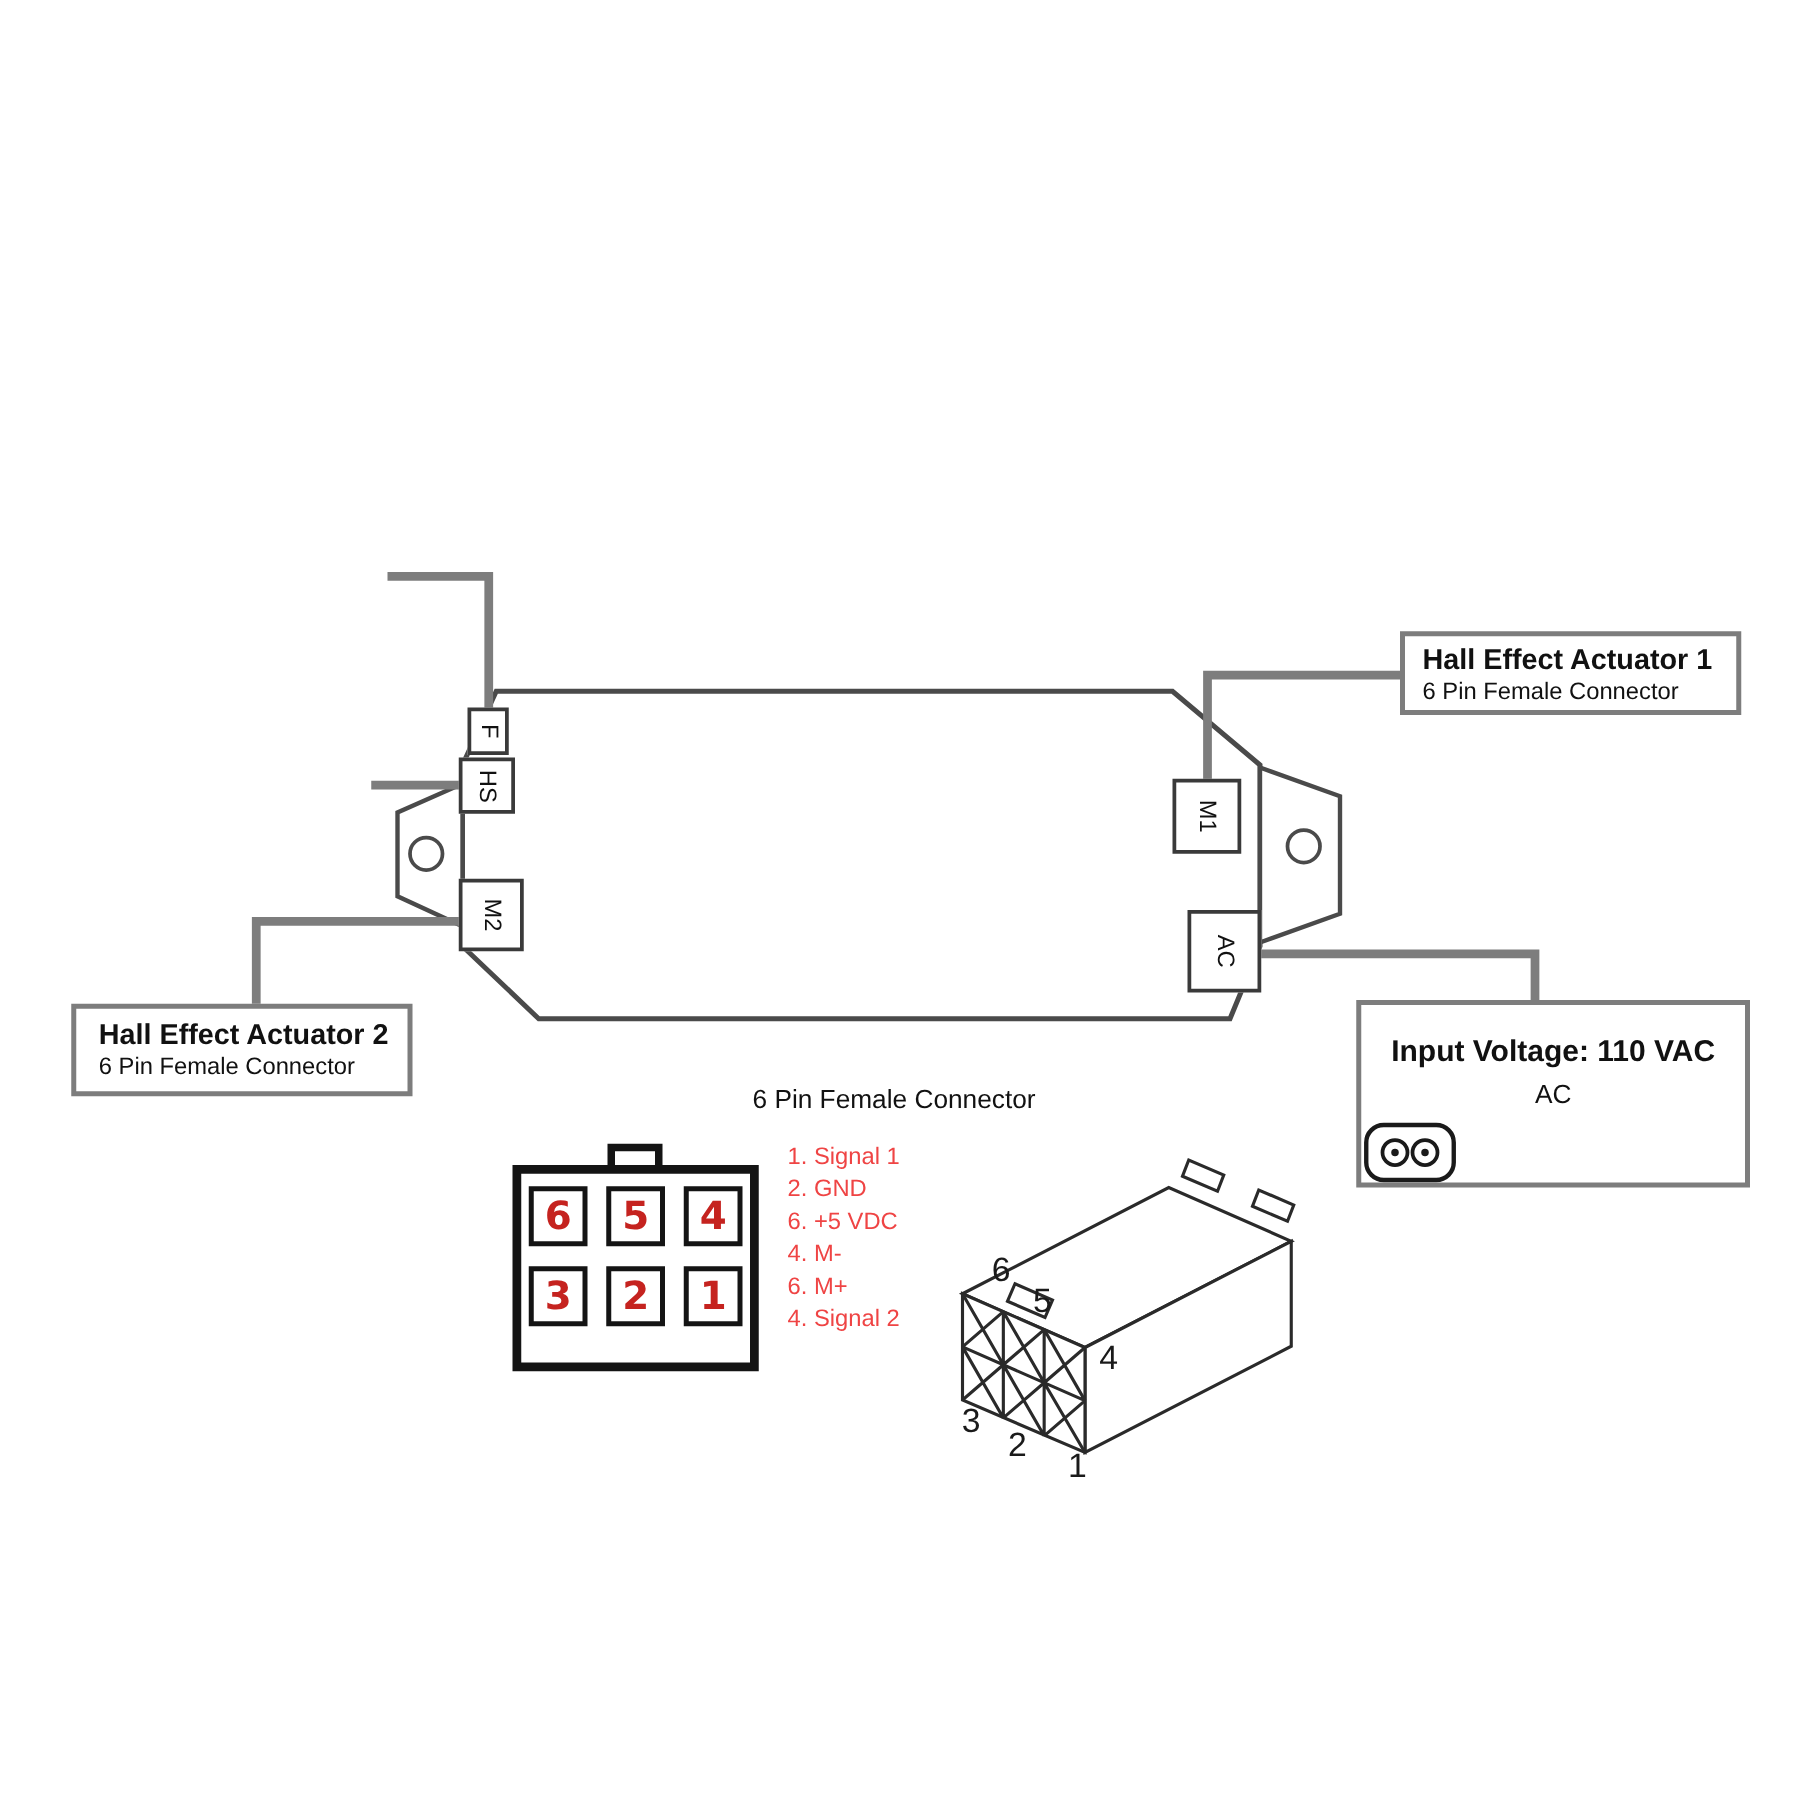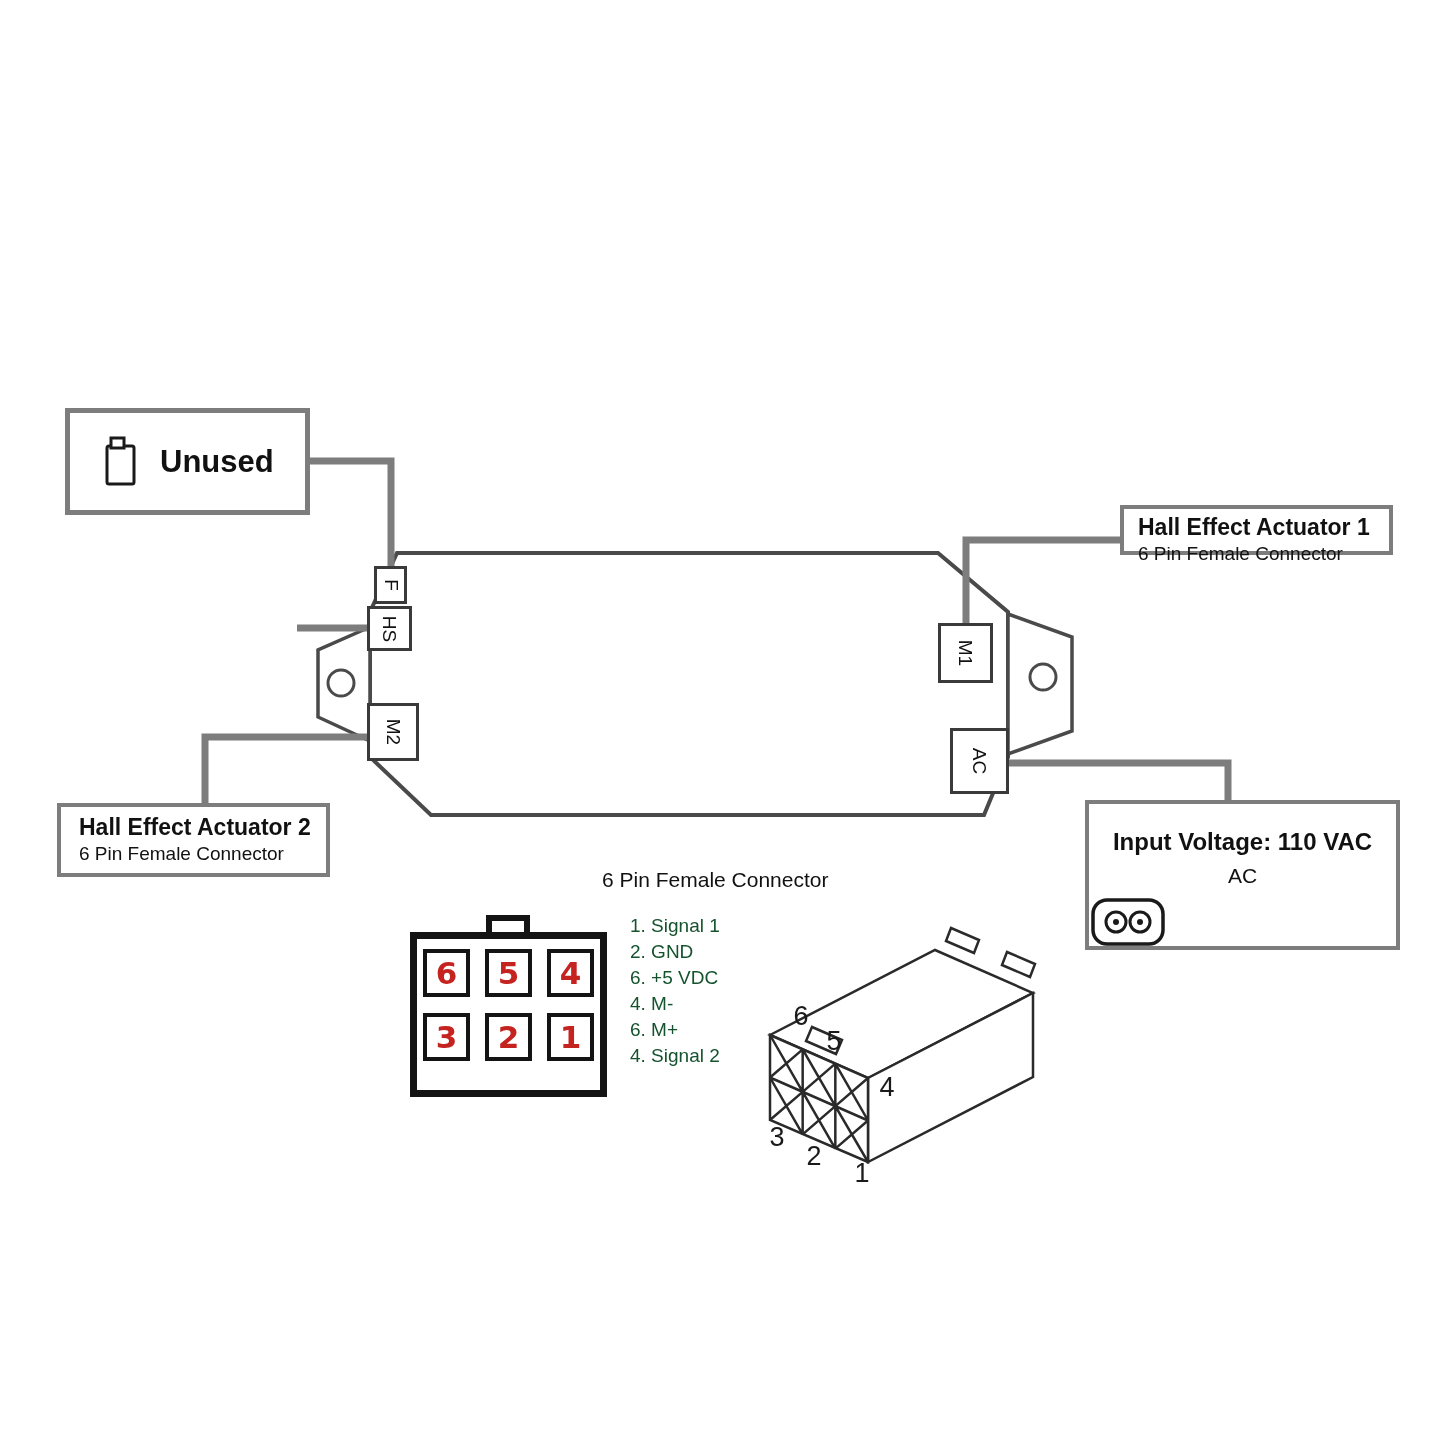--- a/index.html
+++ b/index.html
@@ -19,39 +19,39 @@
   .port span{display:block;transform:rotate(90deg);font-size:19px;color:#111;white-space:nowrap;}
   
   #box-unused{left:65px;top:408px;width:245px;height:107px;display:flex;align-items:center;gap:20px;padding-left:30px;}
   #box-unused .txt{font-size:31px;font-weight:bold;color:#111;}
   
   #box-flt{left:85px;top:553px;width:213px;height:137px;padding:10px 0 0 14px;}
   #box-flt .ttl{font-size:24px;font-weight:bold;}
   #box-flt .row{display:flex;align-items:center;gap:16px;margin-top:12px;padding-left:8px;}
   #box-flt .sub{font-size:22px;line-height:27px;}
   
-  #box-hall1{left:1120px;top:505px;width:273px;height:50px;padding:5px 0 0 14px;}
+  #box-hall1{left:1120px;top:505px;width:273px;height:67px;padding:5px 0 0 14px;}
   #box-hall2{left:57px;top:803px;width:273px;height:74px;padding:7px 0 0 18px;}
   .hall-ttl{font-size:23px;font-weight:bold;}
   .hall-sub{font-size:19px;margin-top:2px;}
   
   #box-input{left:1085px;top:800px;width:315px;height:150px;text-align:center;padding-top:12px;}
   #box-input .ttl{font-size:24px;font-weight:bold;margin-top:12px;}
   #box-input .ac{font-size:21px;margin-top:8px;}
   #box-input .icon{margin-top:6px;}
   
   #conn-heading{left:602px;top:868px;font-size:21px;color:#111;}
   #conn-tab{left:486px;top:915px;width:44px;height:24px;border:6px solid #141414;background:#fff;box-sizing:border-box;}
   #conn-outer{left:410px;top:932px;width:197px;height:165px;border:7px solid #141414;background:#fff;box-sizing:border-box;
               display:grid;grid-template-columns:repeat(3,47px);grid-template-rows:repeat(2,48px);
               column-gap:15px;row-gap:16px;justify-content:center;padding-top:10px;}
   .pin-cell{border:4px solid #141414;box-sizing:border-box;display:flex;align-items:center;justify-content:center;
             font-size:31px;font-weight:bold;color:#c5231f;font-family:"DejaVu Sans", sans-serif;}
   
-  #pinout{left:630px;top:913px;font-size:19px;line-height:26px;color:#14532d;}
+  #pinout{left:630px;top:913px;font-size:19px;line-height:26px;color:#ef4444;}
   
   .n3d{position:absolute;font-size:27px;color:#1a1a1a;transform:translate(-50%,-50%);}
   svg{display:block;}
 </style>
 </head>
 <body>
 
 <div id="page">
 
   <svg class="abs" style="left:0;top:0;" width="1445" height="1445" viewBox="0 0 1445 1445">
@@ -84,27 +84,20 @@
         M 770 1077.5 L 802.67 1134.33 M 802.67 1091.83 L 770 1120
         M 802.67 1091.83 L 835.33 1148.67 M 835.33 1106.17 L 802.67 1134.33
         M 835.33 1106.17 L 868 1162 M 868 1120.5 L 835.33 1148.67"></path>
       <path d="M 946 941 L 974 953 L 979 940 L 951 928 Z"></path>
       <path d="M 1002 965 L 1030 977 L 1035 964 L 1007 952 Z"></path>
       <path d="M 806 1041 L 836 1054 L 842 1040 L 812 1027 Z"></path>
     </g>
   </svg>
 
 
-  <div class="abs label-box" id="box-unused">
-    <svg width="40" height="54">
-      <rect x="7" y="11" width="27" height="38" rx="2" fill="none" stroke="#1a1a1a" stroke-width="3"></rect>
-      <rect x="11" y="3" width="13" height="10" fill="#ffffff" stroke="#1a1a1a" stroke-width="3"></rect>
-    </svg>
-    <div class="txt">Unused</div>
-  </div>
 
 
   <div class="abs thin-box" id="box-hall1">
     <div class="hall-ttl">Hall Effect Actuator 1</div>
     <div class="hall-sub">6 Pin Female Connector</div>
   </div>
 
   <div class="abs thin-box" id="box-hall2">
     <div class="hall-ttl">Hall Effect Actuator 2</div>
     <div class="hall-sub">6 Pin Female Connector</div>

